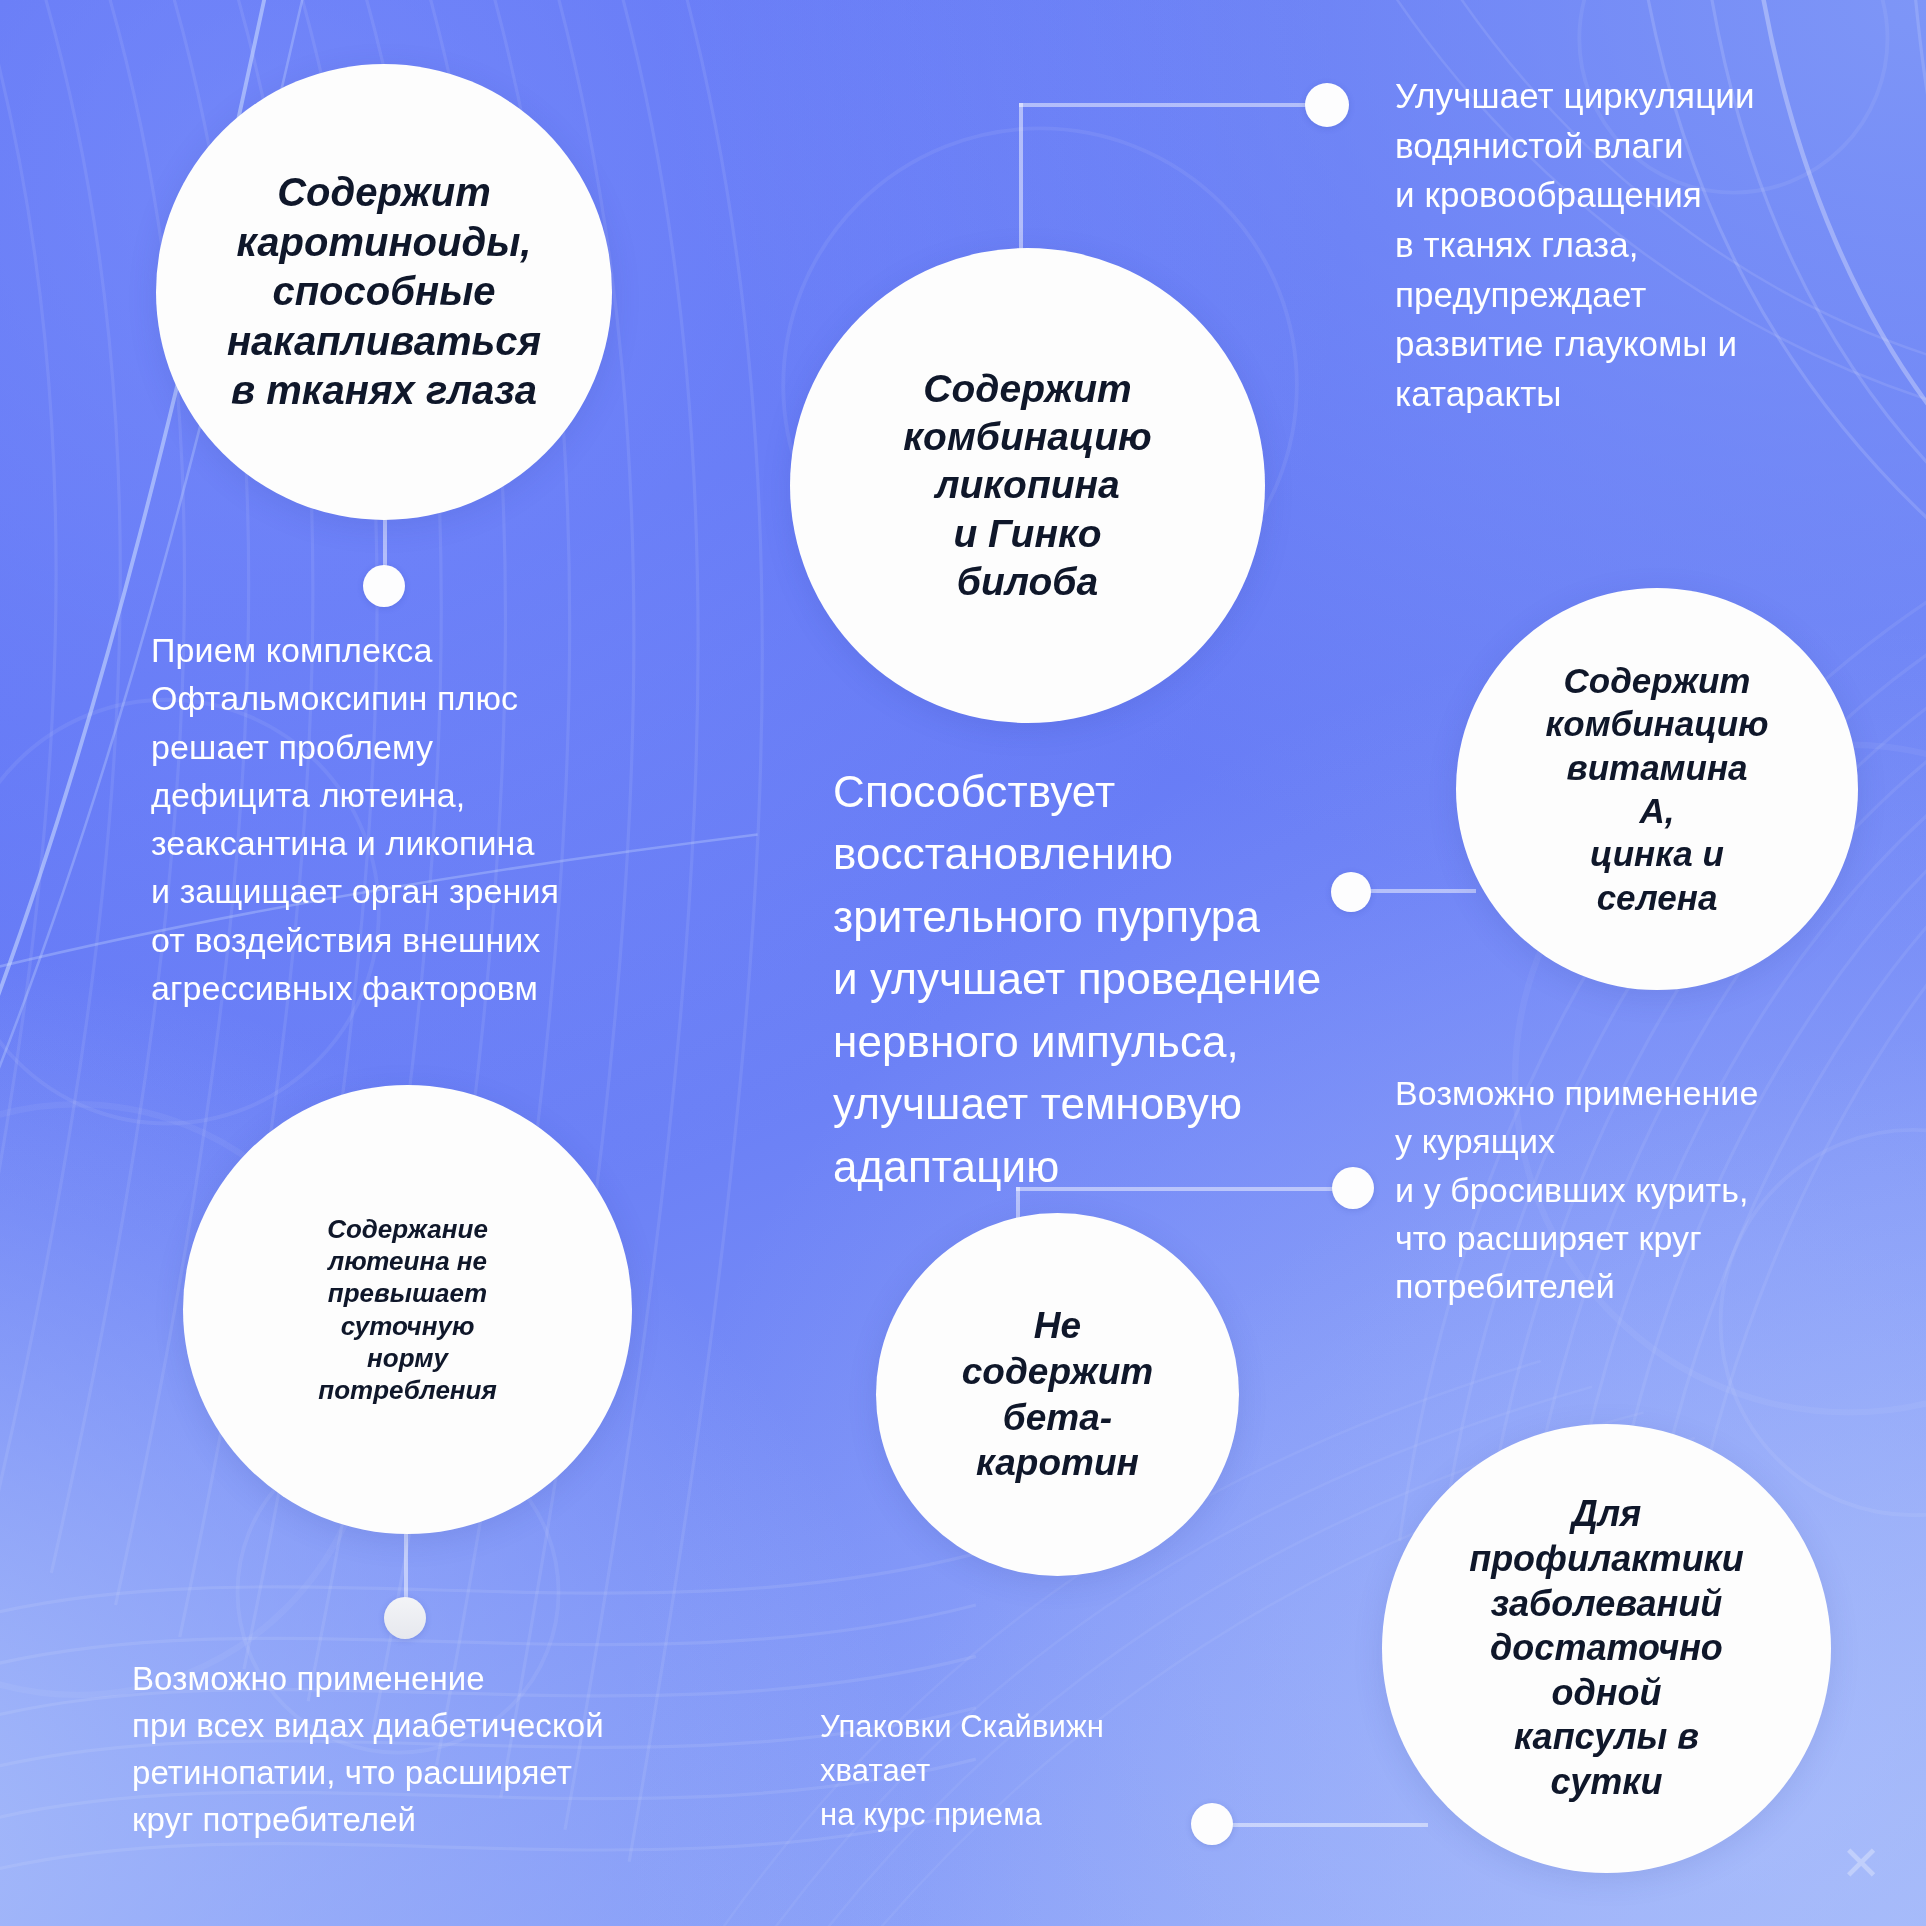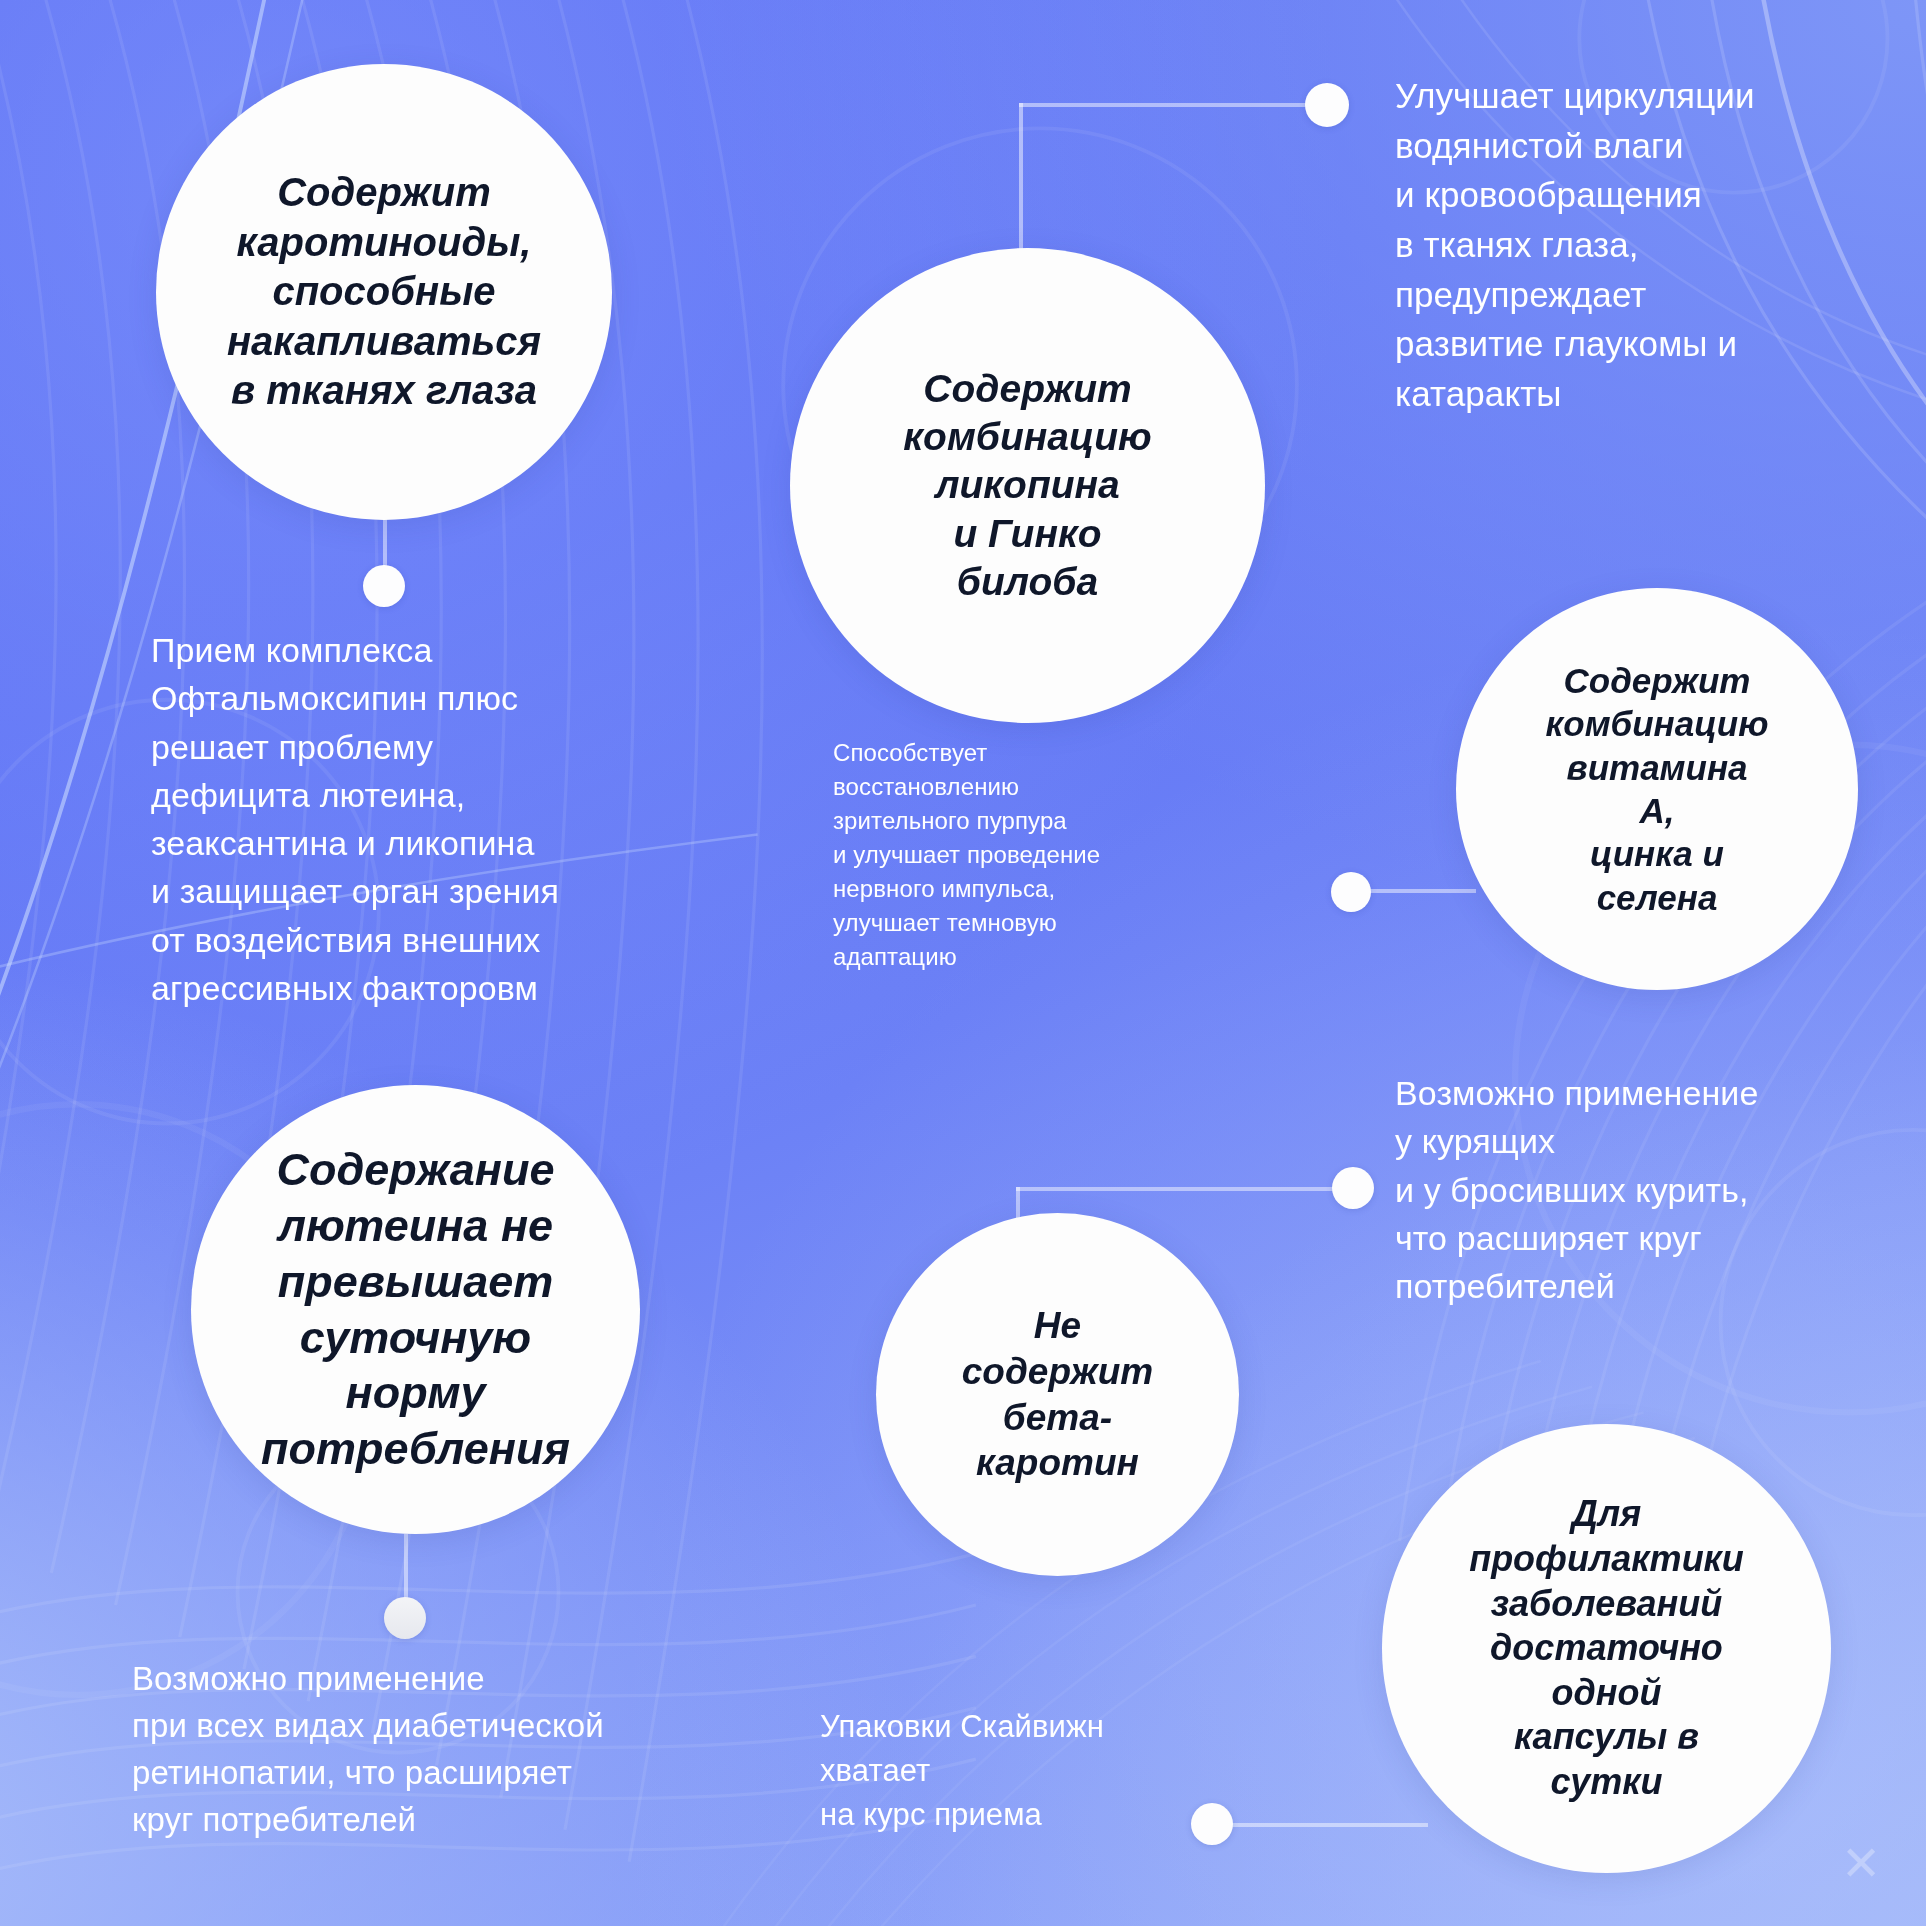--- a/index.html
+++ b/index.html
@@ -199,21 +199,21 @@
 и Гинко билоба</span>
   </div>
 
   <div class="bubble" style="left:1456px;top:588px;width:402px;height:402px;font-size:35px;">
     <span>Содержит
 комбинацию
 витамина А,
 цинка и селена</span>
   </div>
 
-  <div class="bubble" style="left:191px;top:1085px;width:449px;height:449px;font-size:45px;">
+  <div class="bubble" style="left:183px;top:1085px;width:449px;height:449px;font-size:26px;">
     <span>Содержание
 лютеина не
 превышает
 суточную норму
 потребления</span>
   </div>
 
   <div class="bubble" style="left:876px;top:1213px;width:363px;height:363px;font-size:37px;">
     <span>Не содержит
 бета-каротин</span>
@@ -236,21 +236,21 @@
 
   <div class="cap" style="left:151px;top:626px;width:565px;font-size:34px;">Прием комплекса
 Офтальмоксипин плюс
 решает проблему
 дефицита лютеина,
 зеаксантина и ликопина
 и защищает орган зрения
 от воздействия внешних
 агрессивных факторовм</div>
 
-  <div class="cap" style="left:833px;top:736px;width:507px;font-size:24px;">Способствует
+  <div class="cap" style="left:833px;top:761px;width:507px;font-size:44px;">Способствует
 восстановлению
 зрительного пурпура
 и улучшает проведение
 нервного импульса,
 улучшает темновую
 адаптацию</div>
 
   <div class="cap" style="left:1395px;top:1069px;width:507px;font-size:34px;">Возможно применение
 у курящих
 и у бросивших курить,

